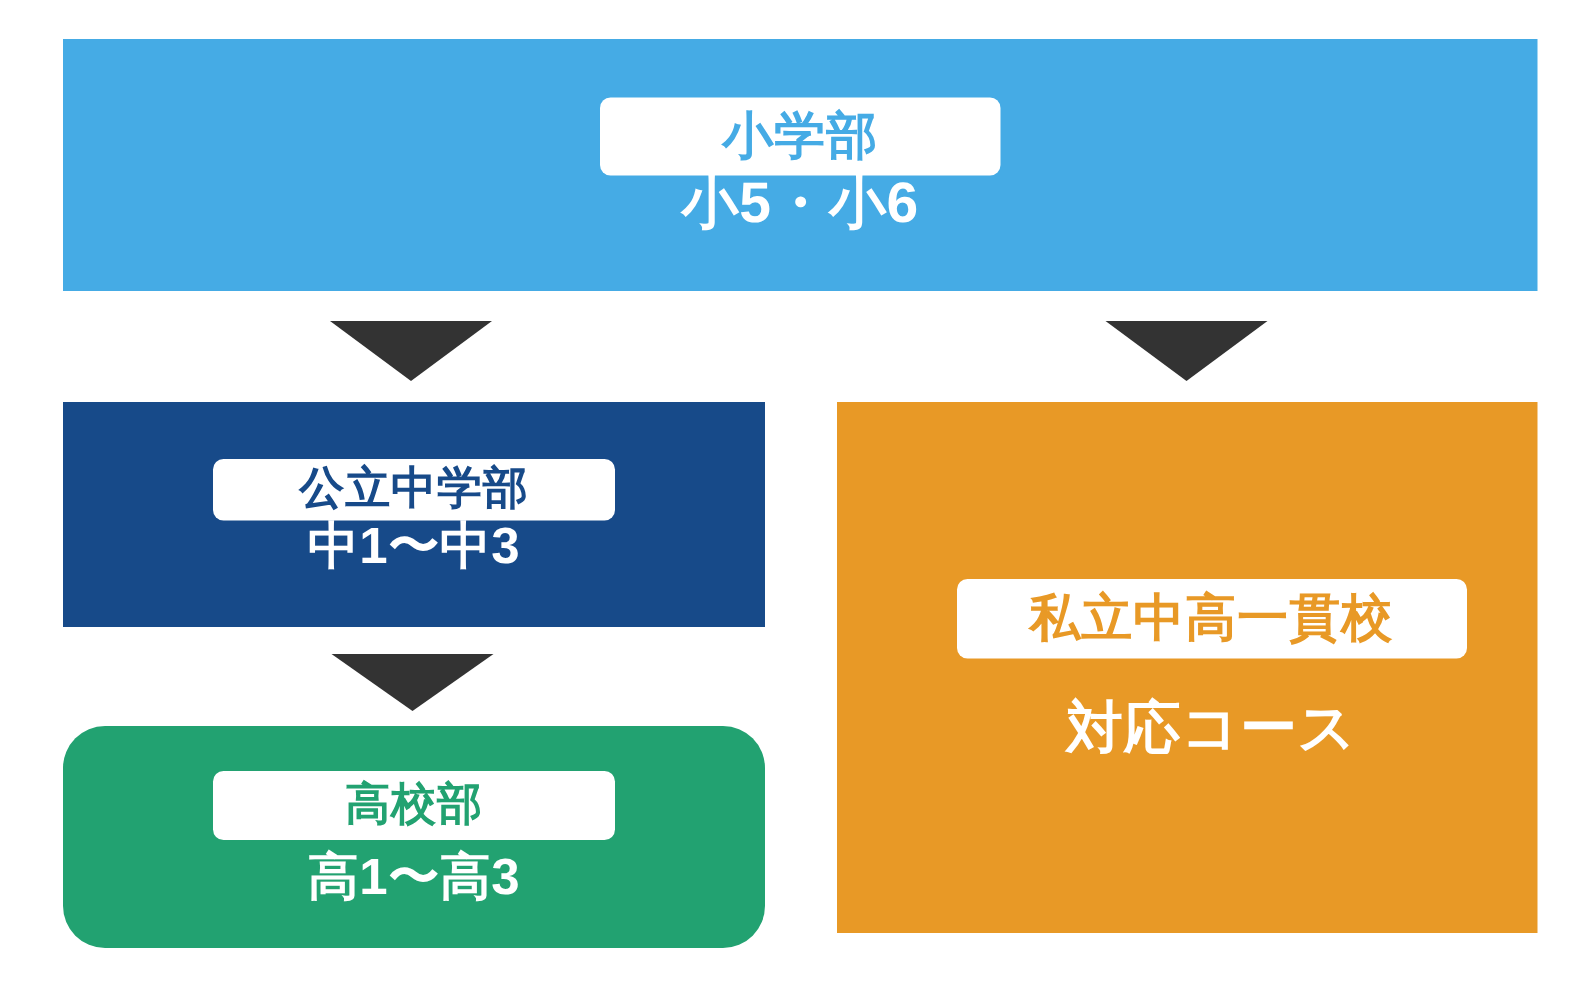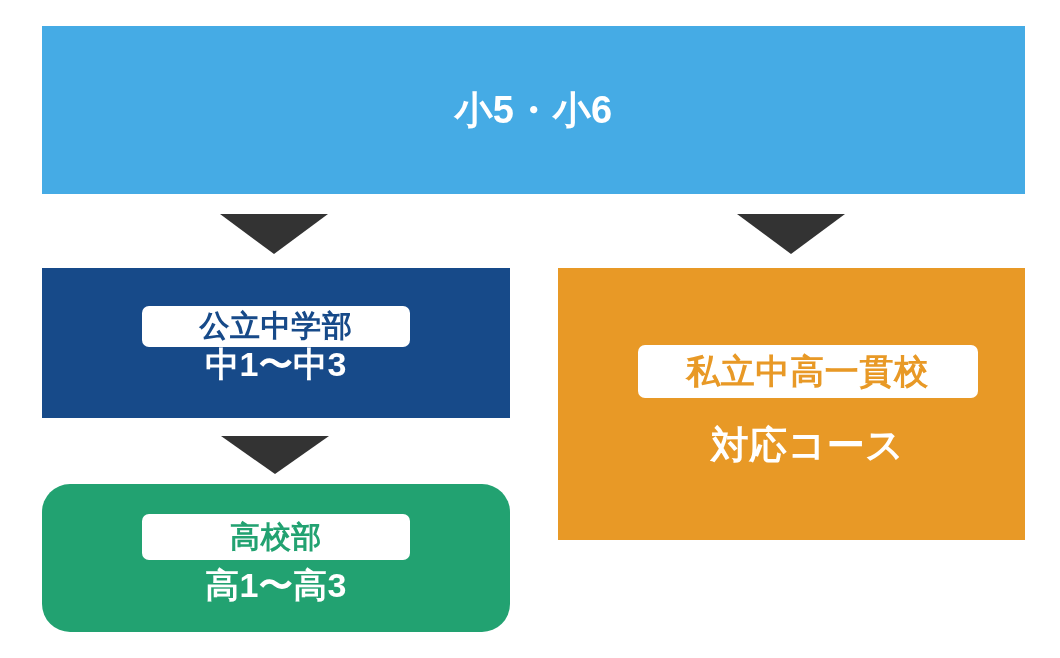--- a/index.html
+++ b/index.html
@@ -88,21 +88,21 @@
     width: 268px; height: 46px;
     font-size: 30px;
     color: #22a271;
   }
   #panel-high .caption {
     margin-top: 8px;
     font-size: 34px;
   }
 
   #panel-private {
-    left: 558px; top: 268px; width: 467px; height: 272px;
+    left: 558px; top: 268px; width: 467px; height: 354px;
     background: #e89926;
     padding-left: 32px;
   }
   #panel-private .chip {
     width: 340px; height: 53px;
     font-size: 34px;
     color: #e89926;
   }
   #panel-private .caption {
     margin-top: 28px;
@@ -131,20 +131,21 @@
     left: 737px; top: 214px;
     border-top-width: 40px;
   }
 </style>
 </head>
 <body>
 
 <div class="canvas">
 
   <div class="panel" id="panel-elementary">
+    <div class="chip">小学部</div>
     <div class="caption">小5・小6</div>
   </div>
 
   <div class="arrow" id="arrow-elementary-to-jhs"></div>
 
   <div class="arrow" id="arrow-elementary-to-private"></div>
 
   <div class="panel" id="panel-public-jhs">
     <div class="chip">公立中学部</div>
     <div class="caption">中1〜中3</div>

